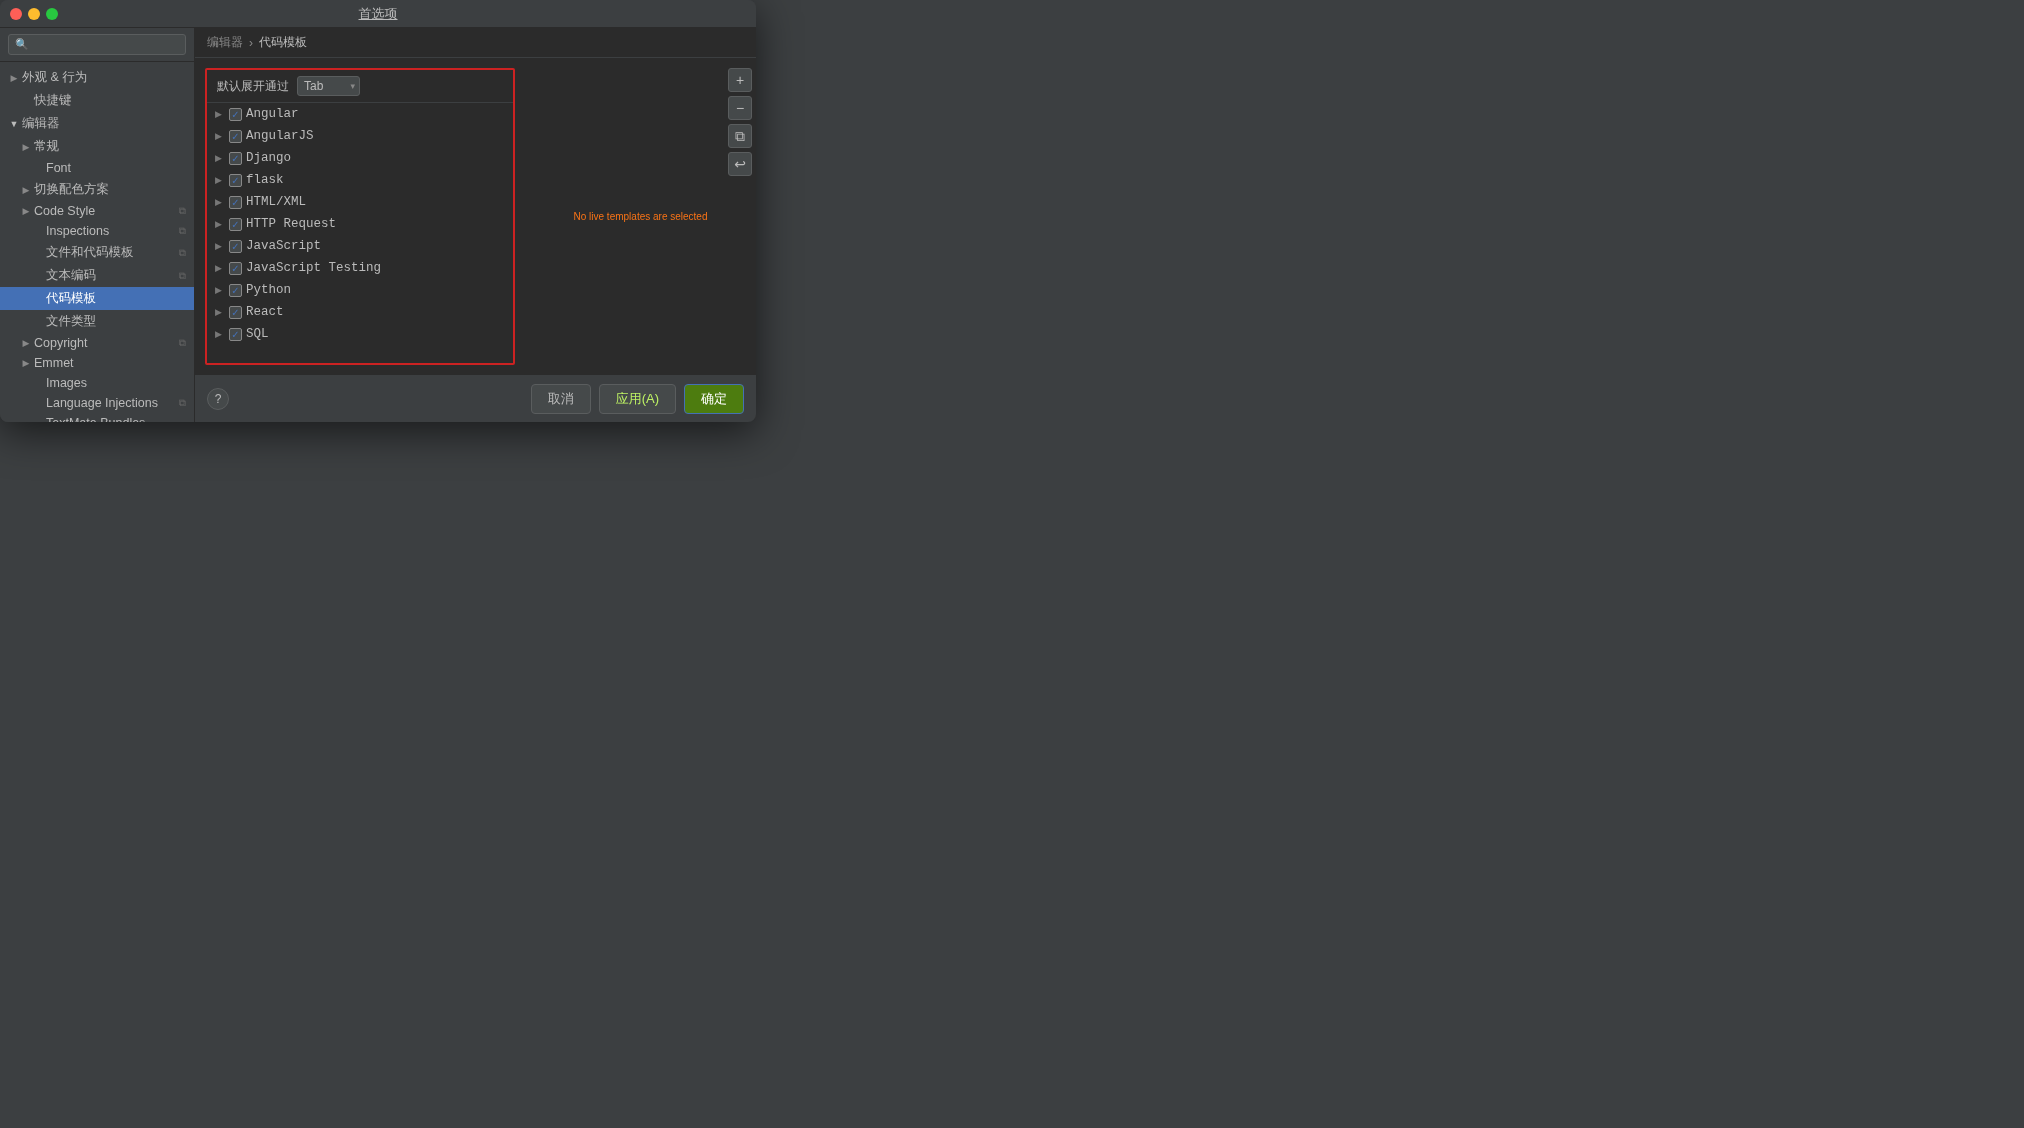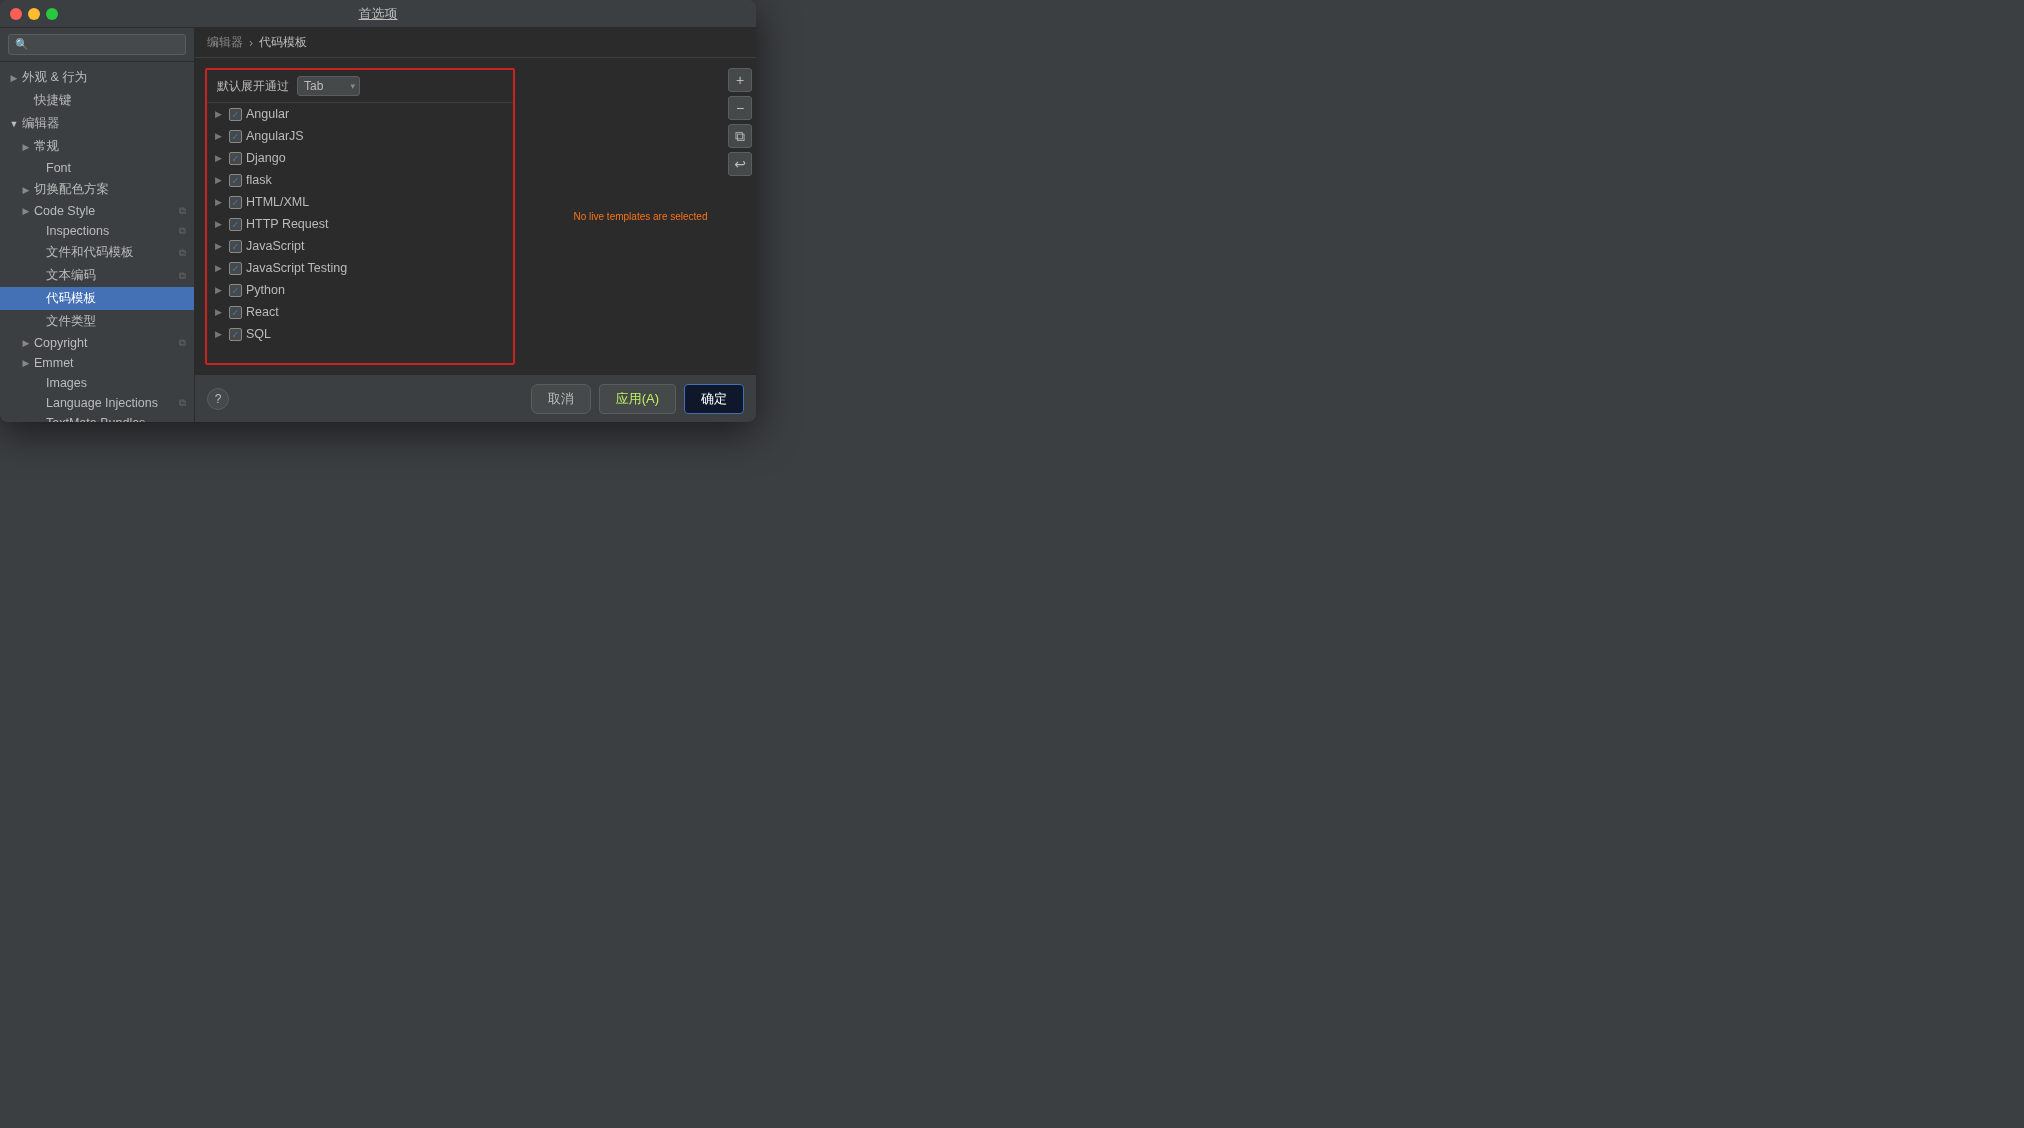--- a/index.html
+++ b/index.html
@@ -244,20 +244,21 @@
       justify-content: center;
       font-size: 10px;
       color: #4470b5;
       flex-shrink: 0;
       border-radius: 2px;
     }
     .tpl-name {
       font-size: 12.5px;
       color: #bbbbbb;
       font-weight: 500;
+      font-family: Liberation Mono, monospace;
     }
 
     
     .right-panel {
       flex: 1;
       display: flex;
       flex-direction: column;
       position: relative;
     }
     .action-buttons {
@@ -308,29 +309,28 @@
       font-size: 13px;
       border-radius: 4px;
       border: 1px solid transparent;
       cursor: pointer;
       font-family: inherit;
     }
     .btn-cancel {
       background: #45494a;
       border-color: #5a5d5e;
       color: #bbbbbb;
-      border-radius: 7px;
     }
     .btn-apply {
       background: #45494a;
       border-color: #5a5d5e;
       color: #bef264;
     }
     .btn-ok {
-      background: #0f172a;
+      background: #4d7c0f;
       border-color: #4470b5;
       color: #ffffff;
     }
     .help-btn {
       margin-right: auto;
       width: 22px;
       height: 22px;
       border-radius: 50%;
       background: #45494a;
       border: 1px solid #5a5d5e;

